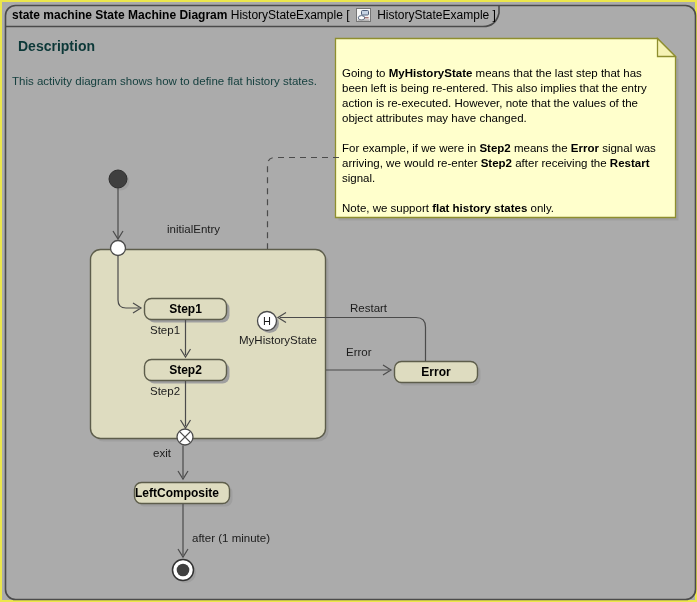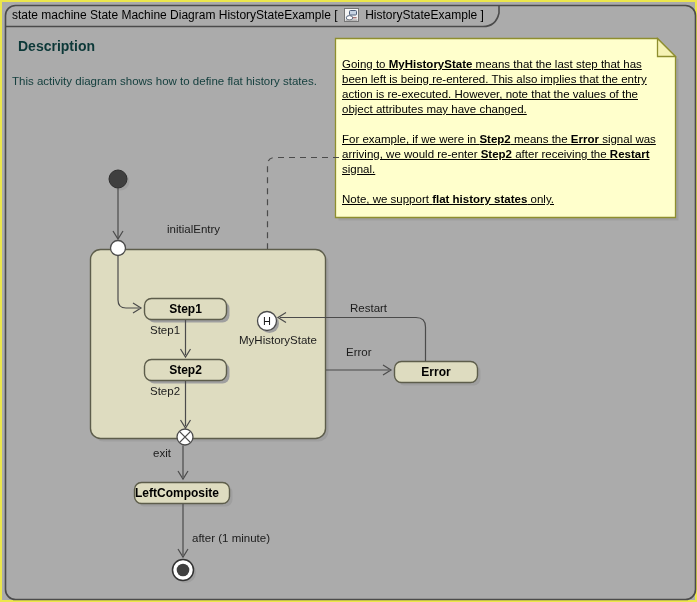--- a/index.html
+++ b/index.html
@@ -22,26 +22,26 @@
     background-size:7px 1px,1px 7px,25px 25px;
     background-position:84px 96px,87px 93px,12px 9px;
     background-repeat:repeat,repeat,repeat;
   }
   svg.overlay{position:absolute;left:0;top:0;width:697px;height:602px;}
   .txt{position:absolute;color:#1c1c1c;font-size:11.5px;white-space:nowrap;}
   .state-title{position:absolute;font-weight:bold;font-size:12px;color:#000;text-align:center;white-space:nowrap;}
   #header-title{
     position:absolute;left:10px;top:6px;font-size:12px;color:#000;white-space:nowrap;
   }
-  #header-title .bold{font-weight:normal;}
+  #header-title .bold{font-weight:bold;}
   #header-title .icon{display:inline-block;vertical-align:-3px;margin:0 3px;}
   #desc-heading{position:absolute;left:16px;top:36px;font-size:14px;font-weight:bold;color:#0c3838;}
   #desc-body{position:absolute;left:10px;top:71px;width:305px;font-size:11.5px;line-height:16px;color:#16403f;}
   #note-text{position:absolute;left:340px;top:55px;width:328px;font-size:11.5px;line-height:15px;color:#000;}
-  .note-par{margin:0 0 15px 0;text-decoration:underline;}
+  .note-par{margin:9px 0 15px 0;}
   .note-par b{font-weight:bold;}
 </style>
 </head>
 <body>
 
 <div id="canvas">
 
   <svg class="overlay" viewBox="0 0 697 602" xmlns="http://www.w3.org/2000/svg">
 
     <rect x="3.5" y="3.5" width="690" height="594" rx="10" fill="none" stroke="#4b4b4b" stroke-width="1.6"></rect>

